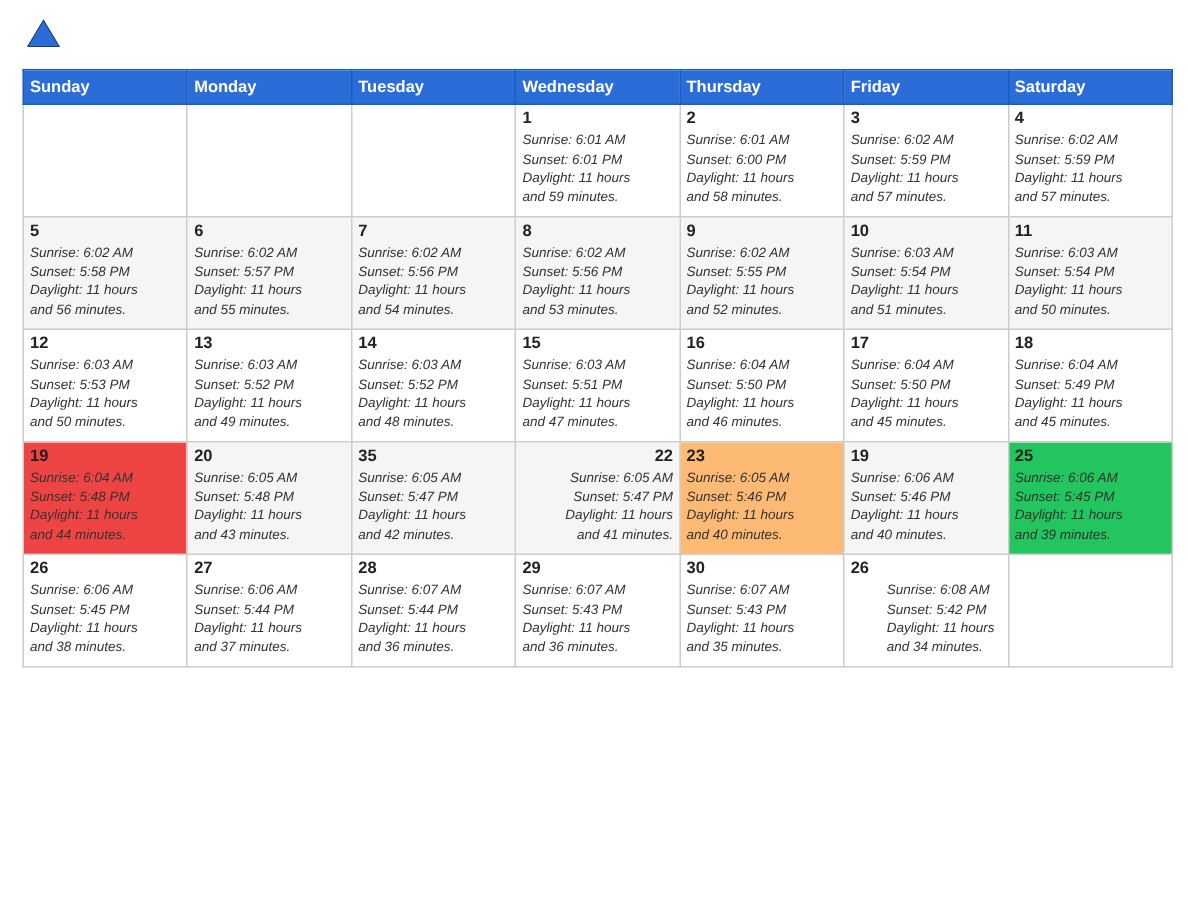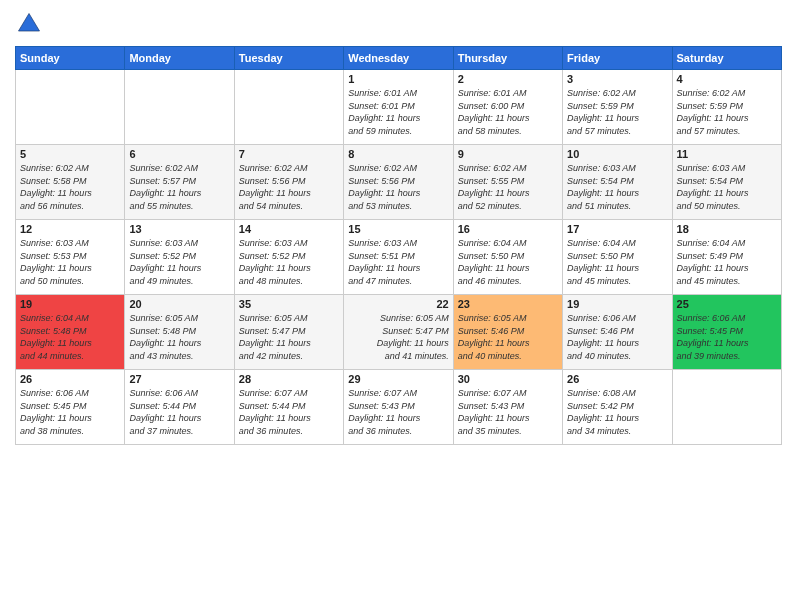--- a/index.html
+++ b/index.html
@@ -343,21 +343,21 @@
           </td>
           <td>
             <span class="day-num">30</span>
             <div class="day-info" style="white-space: pre-line;">Sunrise: 6:07 AM
 Sunset: 5:43 PM
 Daylight: 11 hours
 and 35 minutes.</div>
           </td>
           <td>
             <span class="day-num">26</span>
-            <div class="day-info" style="white-space: pre-line;">Sunrise: 6:08 AM
+            <div class="day-info" style="white-space: pre-line; margin-left: 24px;">Sunrise: 6:08 AM
 Sunset: 5:42 PM
 Daylight: 11 hours
 and 34 minutes.</div>
           </td>
           <td class="empty"></td>
         </tr>
       </tbody>
   </table>
 </div>
 

